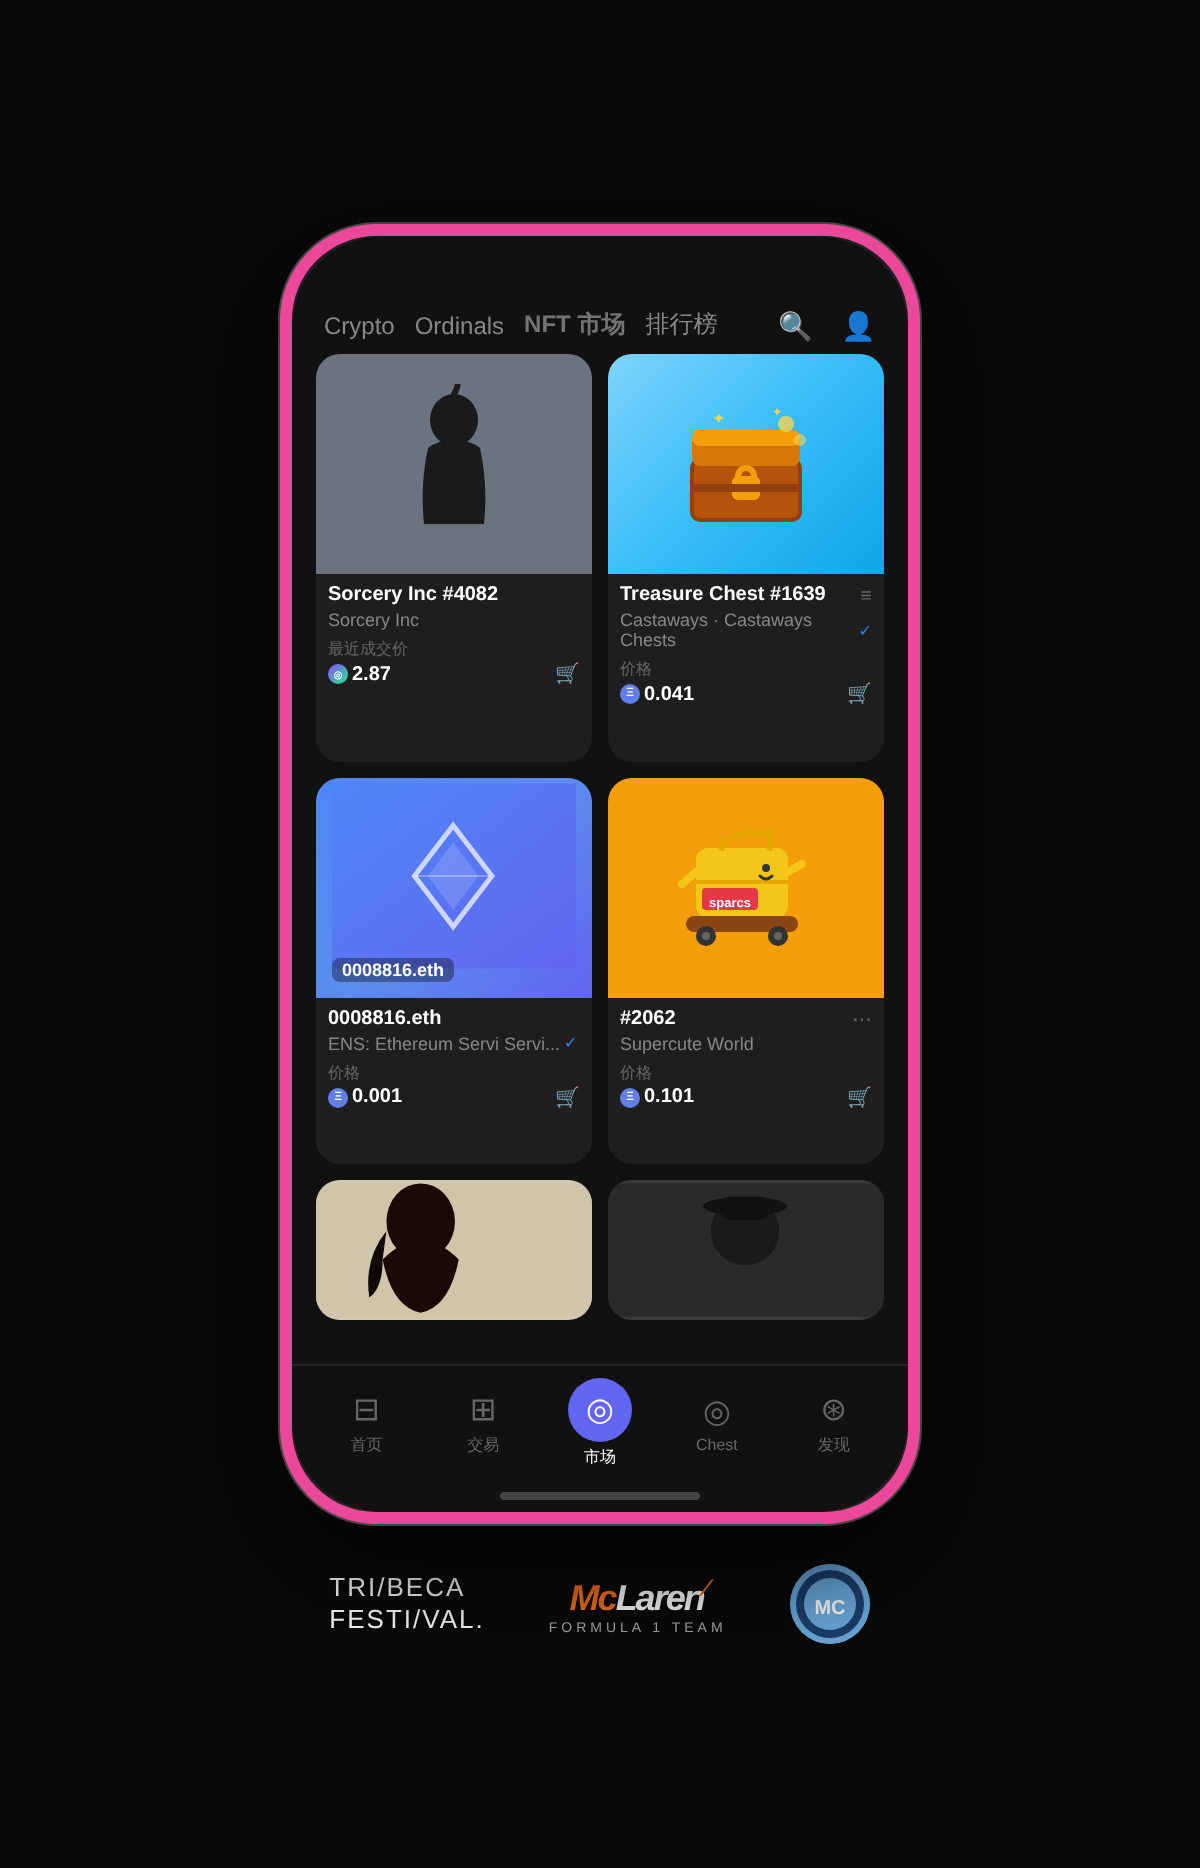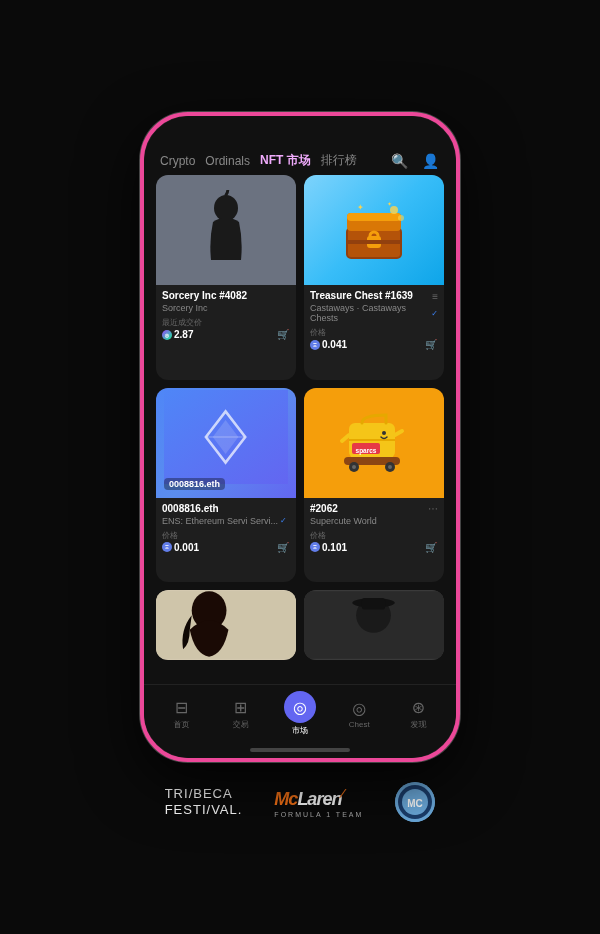--- a/index.html
+++ b/index.html
@@ -14,21 +14,21 @@
       font-family: -apple-system, BlinkMacSystemFont, 'Helvetica Neue', Arial, sans-serif;
       overflow: hidden;
     }
 
     .phone-wrapper {
       position: relative;
       width: 320px;
       height: 650px;
       background: #1a1a1a;
       border-radius: 48px;
-      border: 4px solid #ec4899;
+      border: 6px solid #ec4899;
       box-shadow: 0 0 0 1px #444, inset 0 0 0 1px #222, 0 20px 60px rgba(0,0,0,0.8);
       overflow: hidden;
       flex-shrink: 0;
     }
 
     .phone-screen {
       position: absolute;
       top: 0; left: 0; right: 0; bottom: 0;
       background: #111;
       border-radius: 46px;
@@ -50,21 +50,21 @@
       padding: 36px 16px 6px 16px;
       gap: 10px;
       flex-shrink: 0;
     }
     .nav-item {
       font-size: 12px;
       color: #888;
       cursor: pointer;
     }
     .nav-item.active {
-      color: #f0abfc;
+      color: #737373;
       font-weight: 600;
     }
     .nav-spacer { flex: 1; }
     .nav-icon {
       color: #fff;
       font-size: 14px;
       cursor: pointer;
       margin-left: 4px;
     }
 
@@ -322,21 +322,21 @@
       letter-spacing: 1px;
       line-height: 1.2;
     }
     .sponsor-tribeca .slash {
       color: #fff;
     }
 
     .sponsor-mclaren {
       display: flex;
       flex-direction: column;
-      align-items: flex-start;
+      align-items: center;
     }
     .mclaren-text {
       font-size: 15px;
       font-weight: 900;
       color: #fff;
       font-style: italic;
       letter-spacing: -0.5px;
     }
     .mclaren-sub {
       font-size: 7px;

